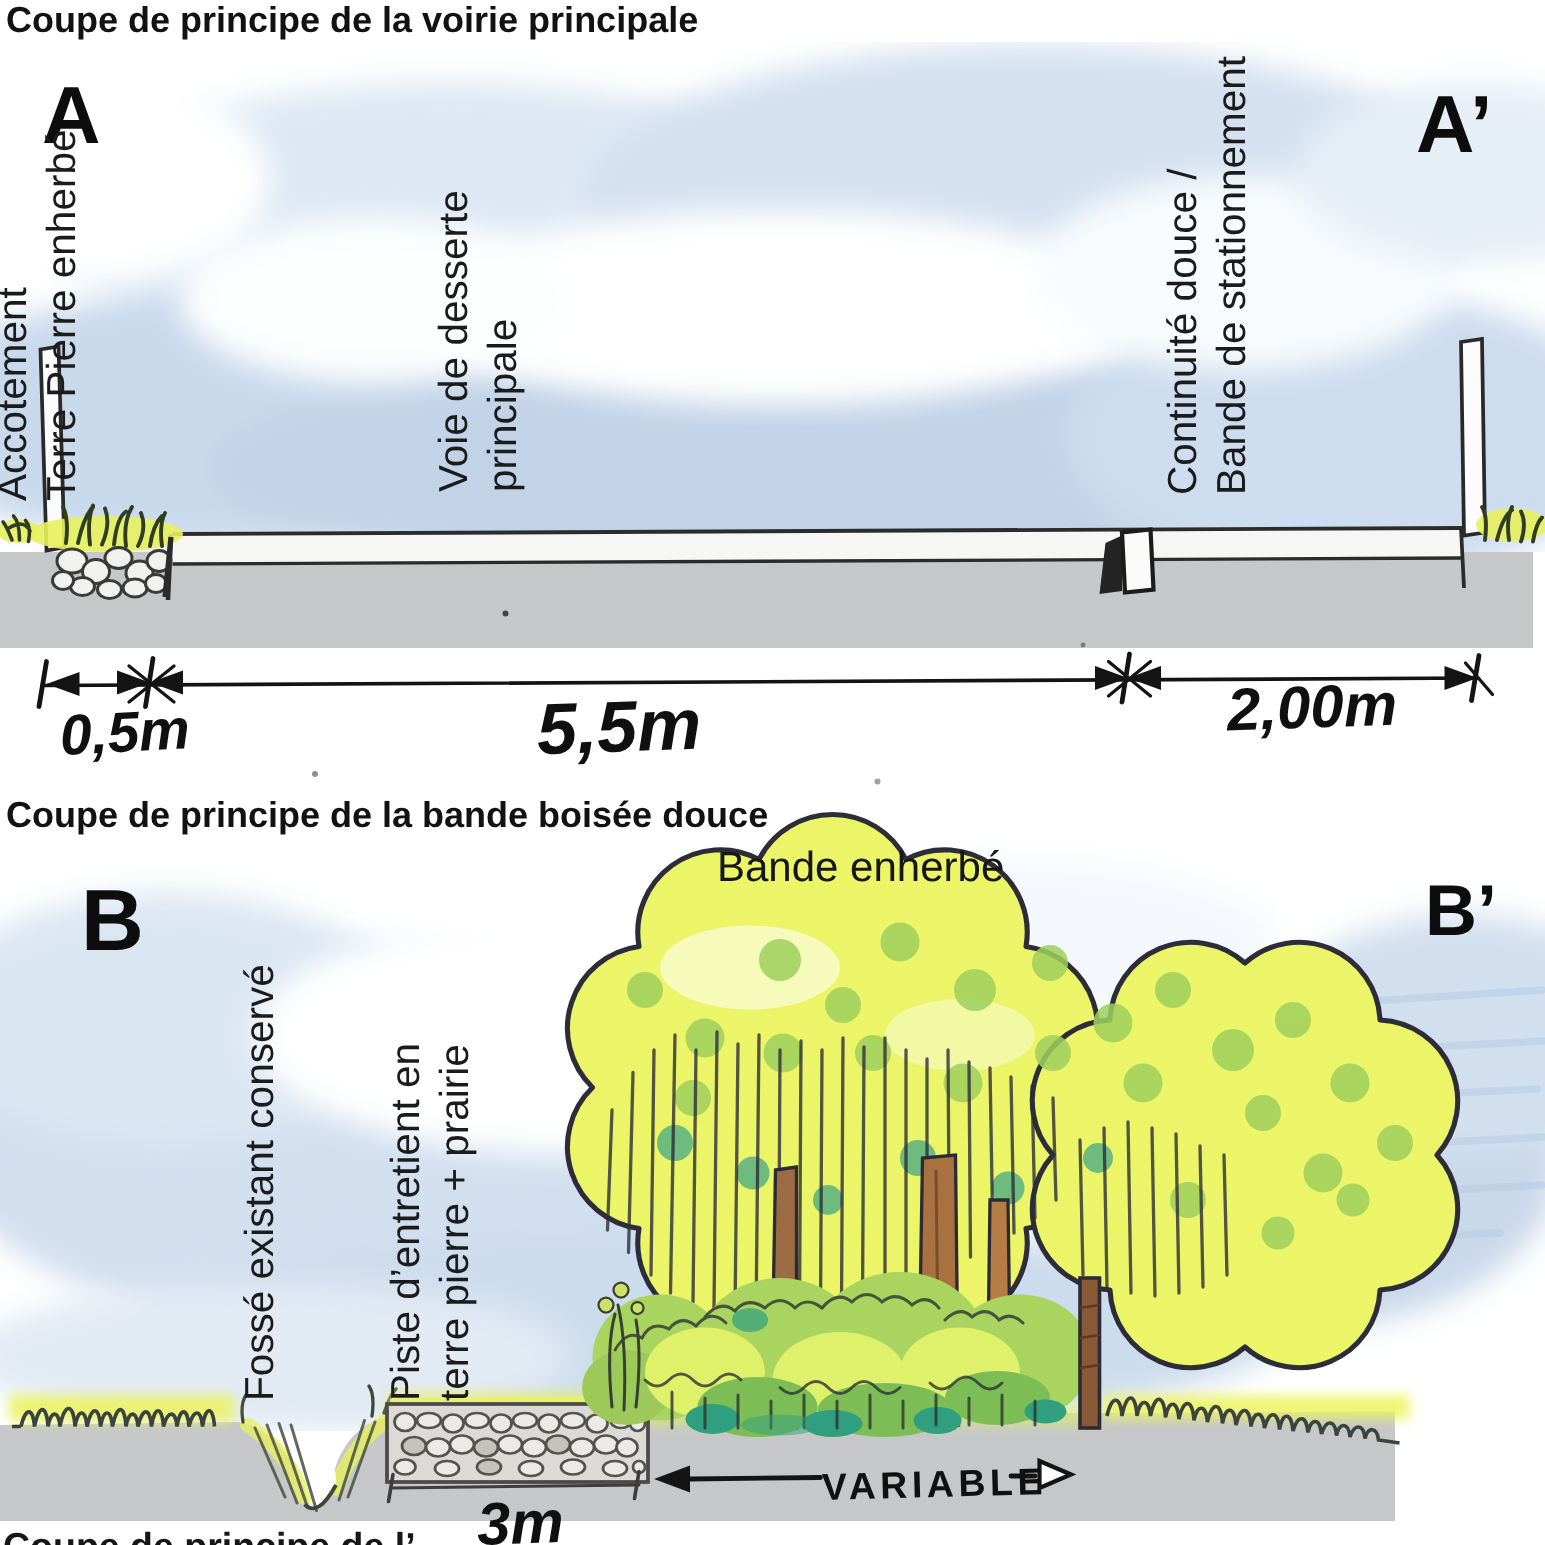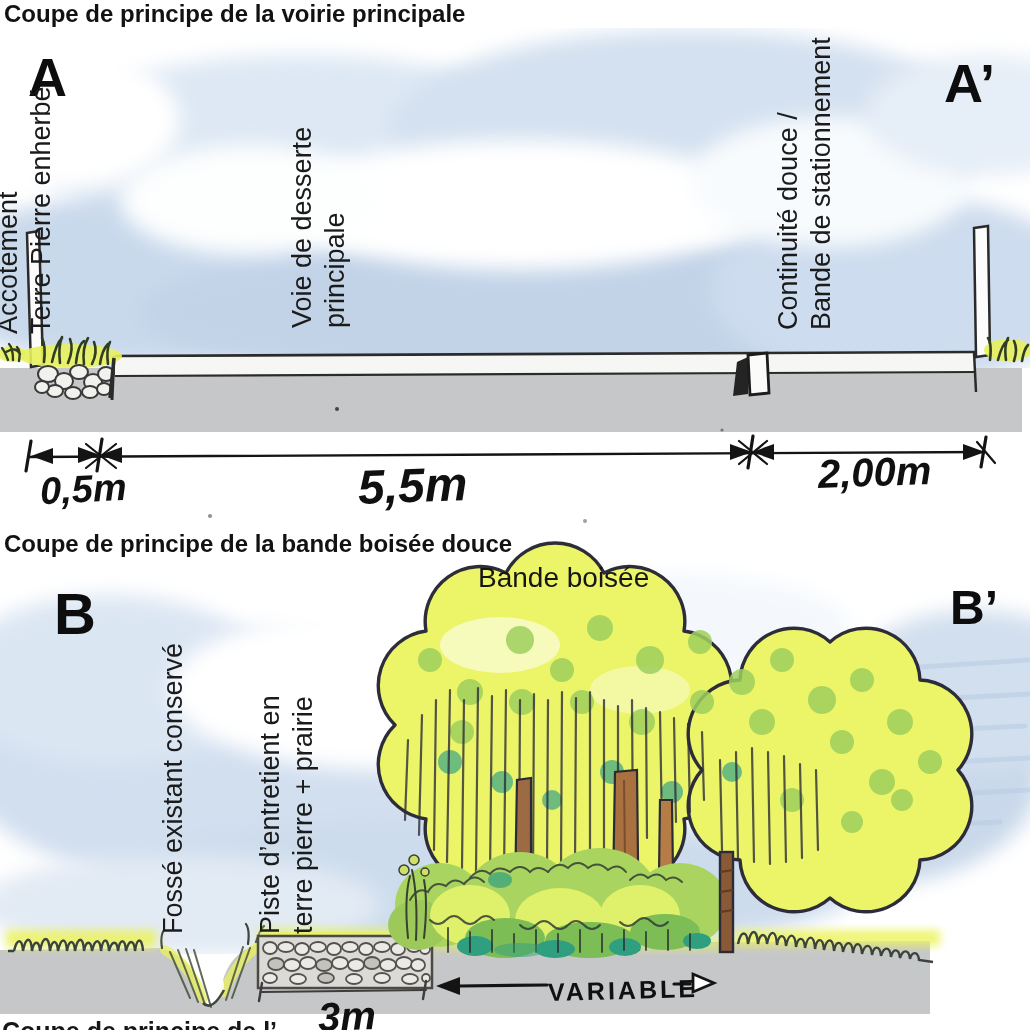--- a/index.html
+++ b/index.html
@@ -358,21 +358,21 @@
 
   <div class="abs hand" style="left:40px;top:468px;font-size:38px;transform:rotate(-3deg);">0,5m</div>
   <div class="abs hand" style="left:358px;top:458px;font-size:48px;transform:rotate(-2deg);">5,5m</div>
   <div class="abs hand" style="left:818px;top:450px;font-size:40px;transform:rotate(-2deg);">2,00m</div>
 
   <div class="abs title" style="left:4px;top:530px;">Coupe de principe de la bande boisée douce</div>
 
   <div class="abs marker" style="left:54px;top:585px;font-size:58px;">B</div>
   <div class="abs marker" style="left:950px;top:584px;font-size:48px;">B’</div>
 
-  <div class="abs hlabel" style="left:478px;top:562px;">Bande boisée</div>
+  <div class="abs hlabel" style="left:478px;top:562px;">Bande enherbé</div>
 
   <div class="vlabel" style="left:190px;top:901px;">Fossé existant conservé</div>
   <div class="vlabel" style="left:320px;top:868px;">Piste d’entretient en
 terre pierre + prairie</div>
 
   <div class="abs hand" style="left:318px;top:994px;font-size:40px;transform:rotate(-2deg);">3m</div>
   <div class="abs hand" style="left:548px;top:976px;font-size:25px;letter-spacing:3px;transform:rotate(-1.5deg);font-style:normal;">VARIABLE</div>
 
   <div class="abs cropped" style="left:2px;top:1017px;">Coupe de principe de l’</div>
 

